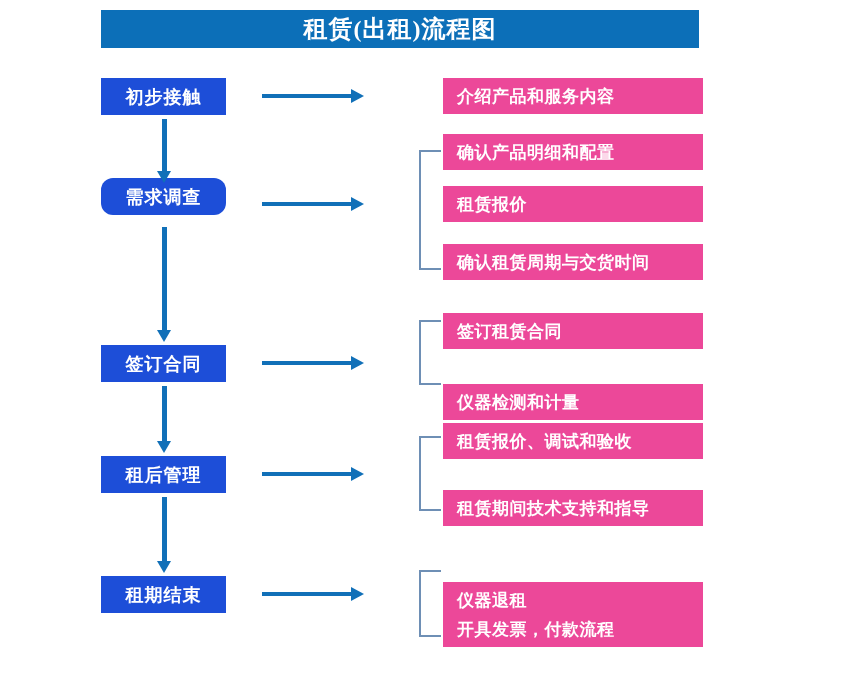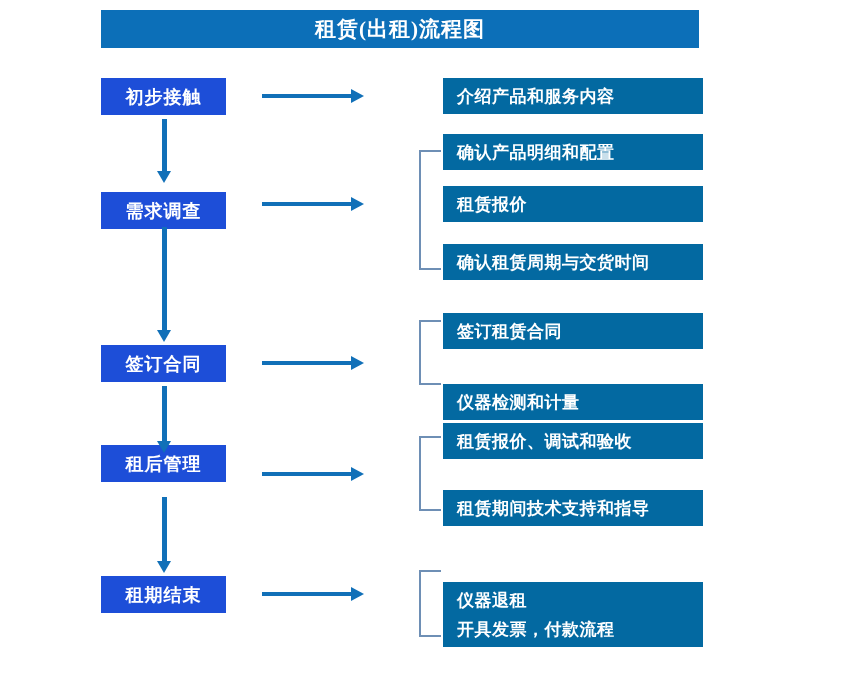--- a/index.html
+++ b/index.html
@@ -21,21 +21,21 @@
 
   
   .title-banner {
     position: absolute;
     left: 101px;
     top: 10px;
     width: 598px;
     height: 38px;
     background: #0C6FB8;
     color: #ffffff;
-    font-size: 21px;
+    font-size: 24px;
     font-weight: bold;
     display: flex;
     align-items: center;
     justify-content: center;
     letter-spacing: 1px;
   }
 
   
   .stage-box {
     position: absolute;
@@ -51,21 +51,21 @@
     justify-content: center;
     letter-spacing: 1px;
   }
 
   
   .detail-box {
     position: absolute;
     left: 443px;
     width: 260px;
     height: 36px;
-    background: #0369a1;
+    background: #ec4899;
     color: #ffffff;
     font-size: 17px;
     font-weight: bold;
     display: flex;
     align-items: center;
     padding-left: 14px;
     box-sizing: border-box;
     letter-spacing: 0.5px;
   }
 
@@ -132,25 +132,25 @@
 </style>
 </head>
 <body>
 
 <div id="canvas">
 
   <div class="title-banner">租赁(出租)流程图</div>
 
   <div class="stage-box" style="top:78px;">初步接触</div>
 
-  <div class="stage-box" style="top:192px;">需求调查</div>
+  <div class="stage-box" style="top:178px;border-radius:12px;">需求调查</div>
 
   <div class="stage-box" style="top:345px;">签订合同</div>
 
-  <div class="stage-box" style="top:445px;">租后管理</div>
+  <div class="stage-box" style="top:456px;">租后管理</div>
 
   <div class="stage-box" style="top:576px;">租期结束</div>
 
   <div class="v-arrow" style="top:119px; height:64px;">
     <div class="shaft" style="height:52px;"></div>
     <div class="head"></div>
   </div>
 
   <div class="v-arrow" style="top:227px; height:115px;">
     <div class="shaft" style="height:103px;"></div>

